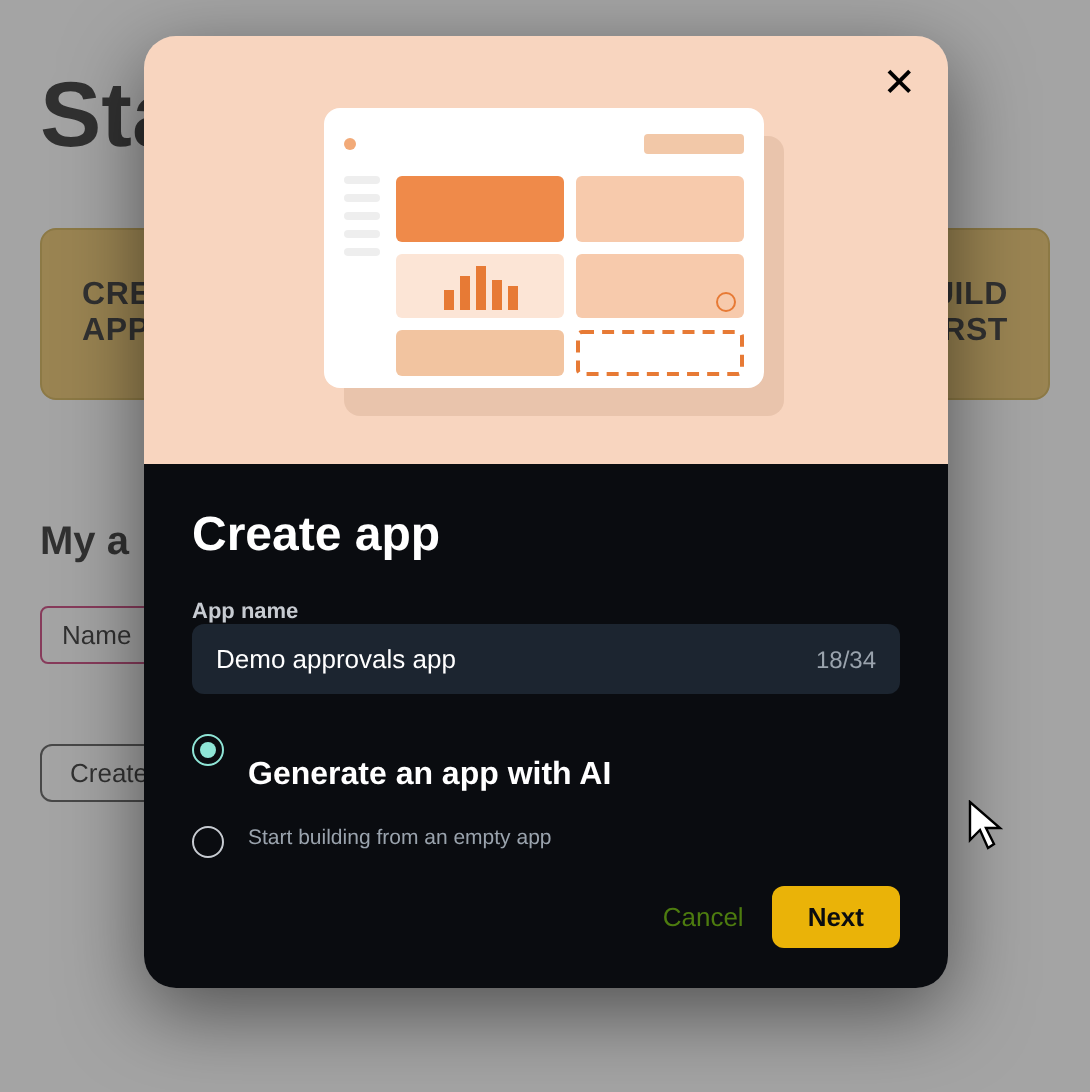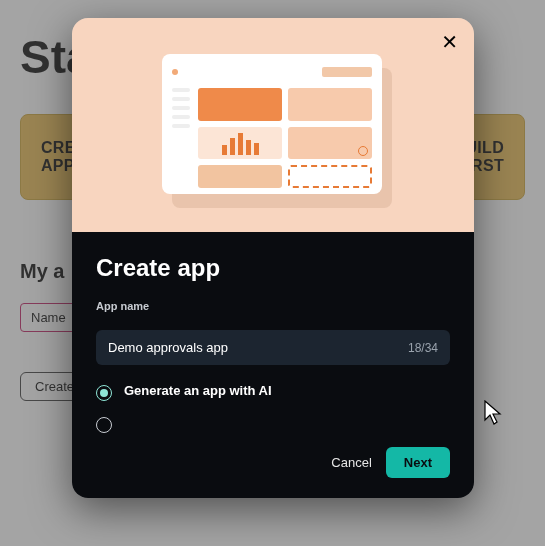--- a/index.html
+++ b/index.html
@@ -37,34 +37,34 @@
   .b2{background:#f7caac;border-radius:3px;}
   .b3{background:#fce5d6;border-radius:3px;display:flex;align-items:flex-end;justify-content:center;gap:3px;padding:4px;}
   .bar{width:5px;background:#e77a35;}
   .b4{background:#f7caac;border-radius:3px;position:relative;}
   .check{position:absolute;right:4px;bottom:3px;width:10px;height:10px;border:1.5px solid #e77a35;border-radius:50%;}
   .b5{background:#f2c4a0;border-radius:3px;}
   .b6{border:2px dashed #e77a35;border-radius:3px;}
 
   .modal-bot { background:#0a0c10; color:#fff; padding:22px 24px 20px; }
   .modal-bot h2 { font-size:24px; font-weight:800; margin-bottom:18px; }
-  .label { font-size:11px; color:#c7cbd1; font-weight:600; margin-bottom:18px; }
+  .label { font-size:11px; color:#c7cbd1; font-weight:600; margin-bottom:0; }
   .input { background:#1c2530; border-radius:6px; padding:10px 12px; display:flex; justify-content:space-between; align-items:center; font-size:13px; margin-bottom:18px; }
   .counter { color:#9aa3ad; font-size:12px;margin-left:32px; }
 
   .opt { display:flex; gap:12px; margin-bottom:14px; cursor:pointer; }
   .radio { width:16px; height:16px; border:1.8px solid #c7cbd1; border-radius:50%; flex-shrink:0; margin-top:2px; display:flex; align-items:center; justify-content:center; }
   .radio.sel { border-color:#8fe5d6; }
   .radio.sel::after { content:""; width:8px; height:8px; background:#8fe5d6; border-radius:50%; }
-  .opt-title { font-size:13px; font-weight:700; }
+  .opt-title { font-size:16px; font-weight:700;margin-top:14px; }
   .opt-sub { font-size:10.5px; color:#9aa3ad; margin-top:2px; }
 
   .actions { display:flex; justify-content:flex-end; gap:14px; align-items:center; margin-top:14px; }
-  .cancel { font-size:13px; color:#e5e5e5; cursor:pointer; }
-  .next { background:#14b8a6; color:#0a0c10; font-weight:800; padding:8px 18px; border-radius:6px; font-size:13px; cursor:pointer; border:none; }
+  .cancel { font-size:13px; color:#4d7c0f; cursor:pointer; }
+  .next { background:#eab308; color:#0a0c10; font-weight:800; padding:8px 18px; border-radius:6px; font-size:13px; cursor:pointer; border:none; }
 
   .cursor { position:absolute; left:484px; top:400px; pointer-events:none; }
 </style>
 </head>
 <body>
 
 <div class="bg">
   <h1>Sta</h1>
   <div class="banner">
     <div style="display:flex;justify-content:space-between;">
@@ -141,20 +141,21 @@
 
     <div class="opt">
       <div class="radio sel"></div>
       <div>
         <div class="opt-title">Generate an app with AI</div>
       </div>
     </div>
     <div class="opt">
       <div class="radio"></div>
       <div>
+        <div class="opt-sub">Start building from an empty app</div>
       </div>
     </div>
 
     <div class="actions">
       <span class="cancel">Cancel</span>
       <button class="next">Next</button>
     </div>
   </div>
 </div>
 

